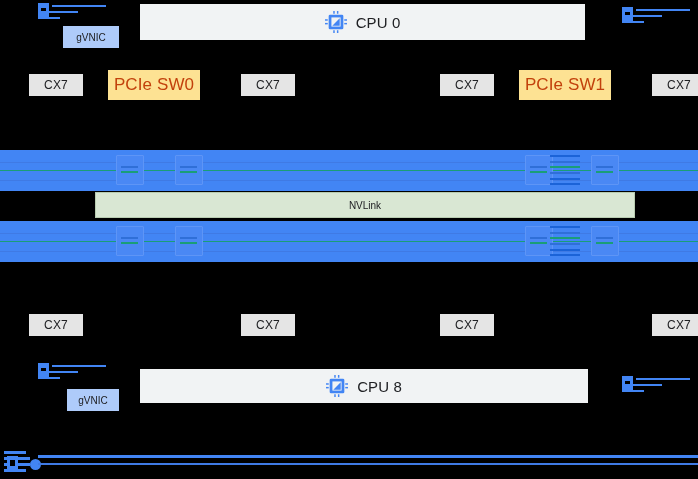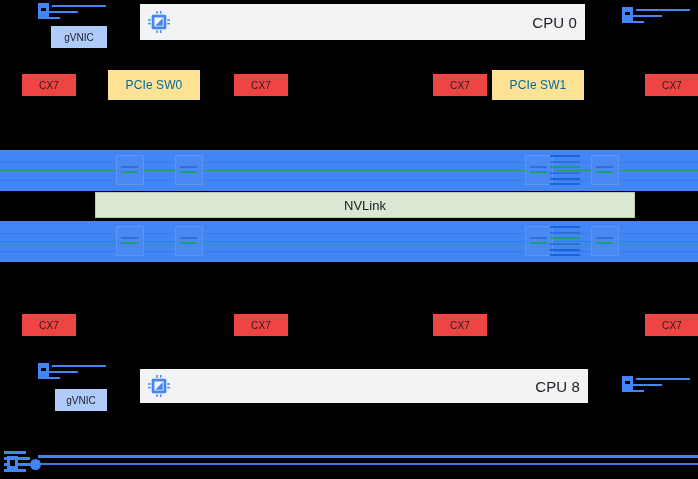--- a/index.html
+++ b/index.html
@@ -29,52 +29,53 @@
     white-space: nowrap;
   }
 
   
   .cpu-bar {
     background: #f1f3f4;
     color: #202124;
     font-size: 15px;
     gap: 9px;
     padding: 0 8px;
-    justify-content: space-between;
   }
   .cpu-bar .cpu-label { letter-spacing: .1px; }
 
   
   .cx7 {
-    background: #ef4444;
+    background: #e5e5e5;
     color: #202124;
-    font-size: 10px;
+    font-size: 12px;
     letter-spacing: .2px;
+    margin-left: 7px;
   }
 
   
   .pcie {
     background: #fde293;
-    color: #0369a1;
-    font-size: 12px;
+    color: #c2410c;
+    font-size: 17px;
     letter-spacing: .1px;
   }
 
   
   .gvnic {
     background: #aecbfa;
     color: #202124;
     font-size: 10px;
+    margin-left: 12px;
   }
 
   
   .nvlink {
     background: #d9e7d3;
     color: #202124;
-    font-size: 13px;
+    font-size: 10px;
     border: 1px solid #b8ccb0;
   }
 
   
   .gpu-band {
     position: absolute;
     left: 0;
     width: 698px;
     background: #4285f4;
   }
@@ -252,21 +253,21 @@
   <div class="node pcie" style="left:108px; top:70px; width:92px; height:30px;">
     <span>PCIe SW0</span>
   </div>
   <div class="node cx7" style="left:234px; top:74px; width:54px; height:22px;">
     <span>CX7</span>
   </div>
 
   <div class="node cx7" style="left:433px; top:74px; width:54px; height:22px;">
     <span>CX7</span>
   </div>
-  <div class="node pcie" style="left:492px; top:70px; width:92px; height:30px;">
+  <div class="node pcie" style="left:519px; top:70px; width:92px; height:30px;">
     <span>PCIe SW1</span>
   </div>
   <div class="node cx7" style="left:645px; top:74px; width:54px; height:22px;">
     <span>CX7</span>
   </div>
 
   <div class="gpu-band" style="top:150px; height:41px;">
     <div class="band-rule rule-a"></div>
     <div class="band-rule rule-b"></div>
     <div class="band-rule rule-c"></div>

